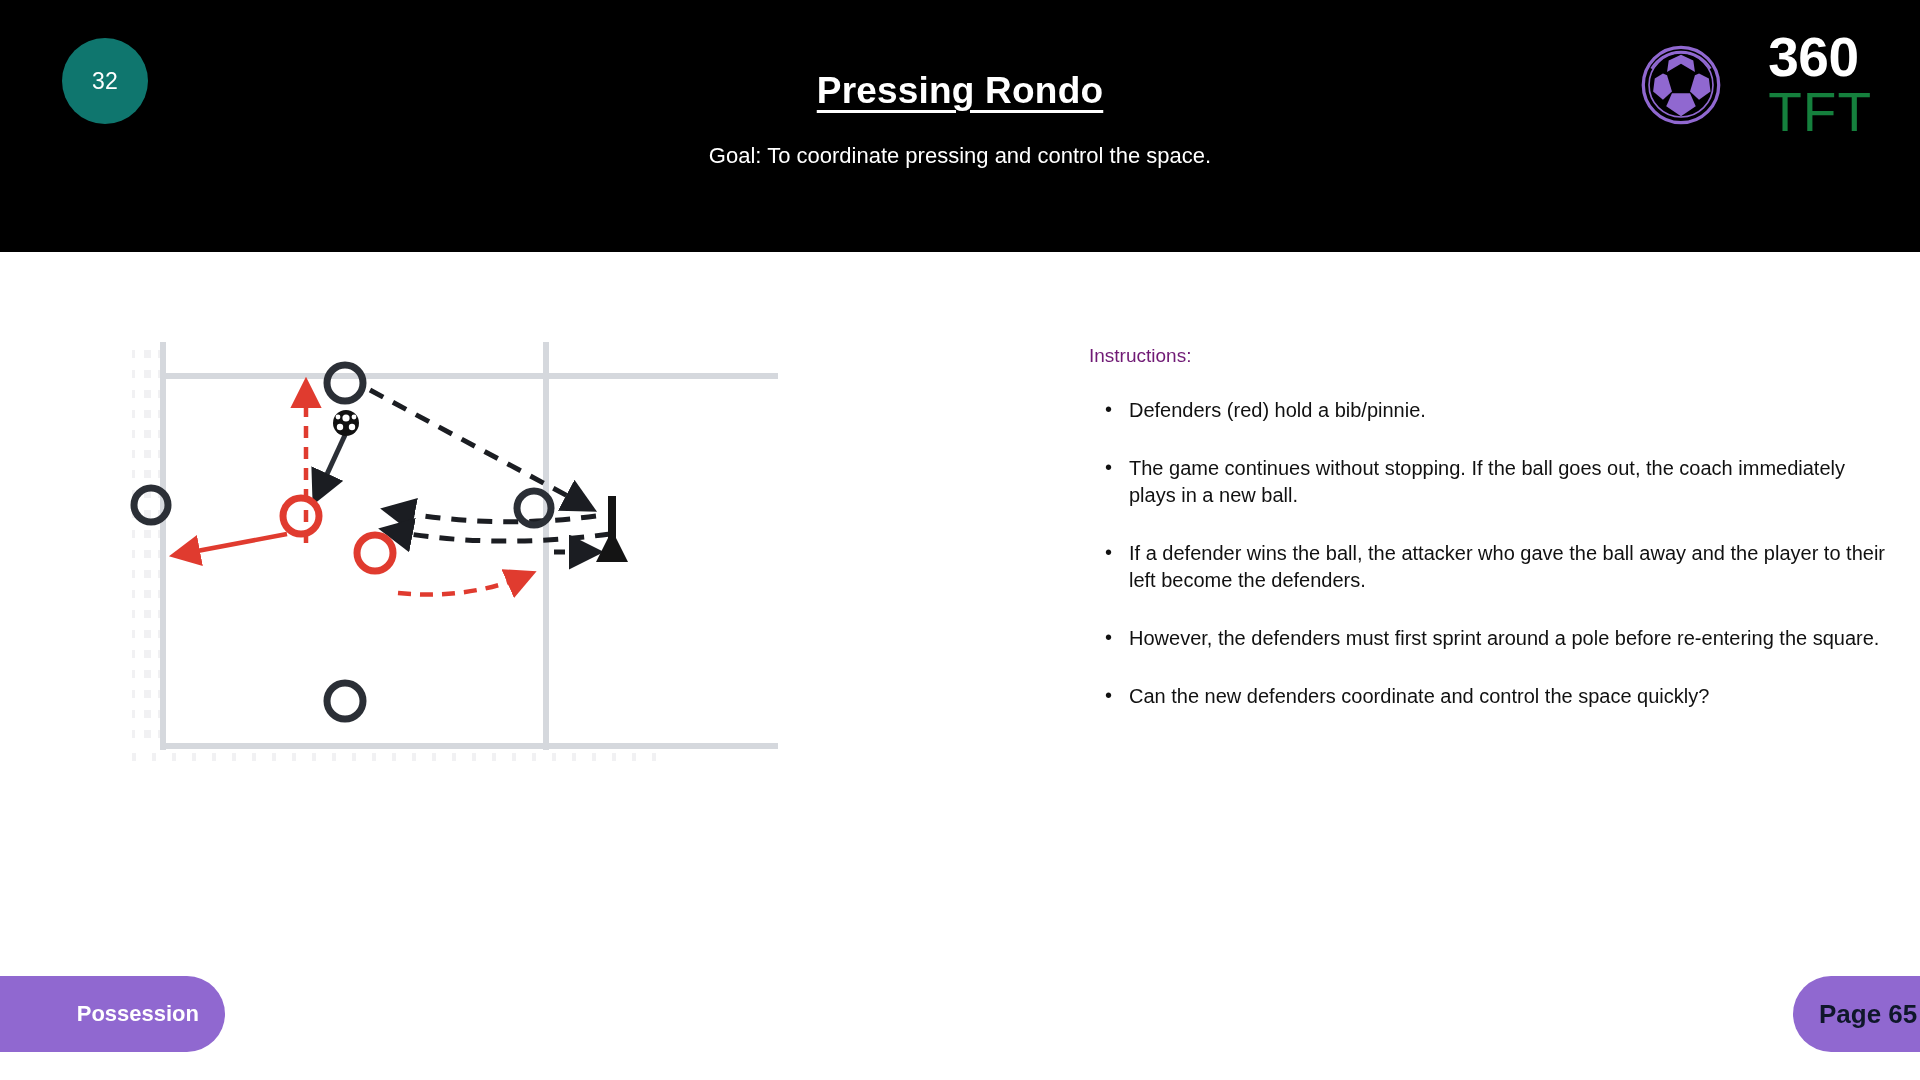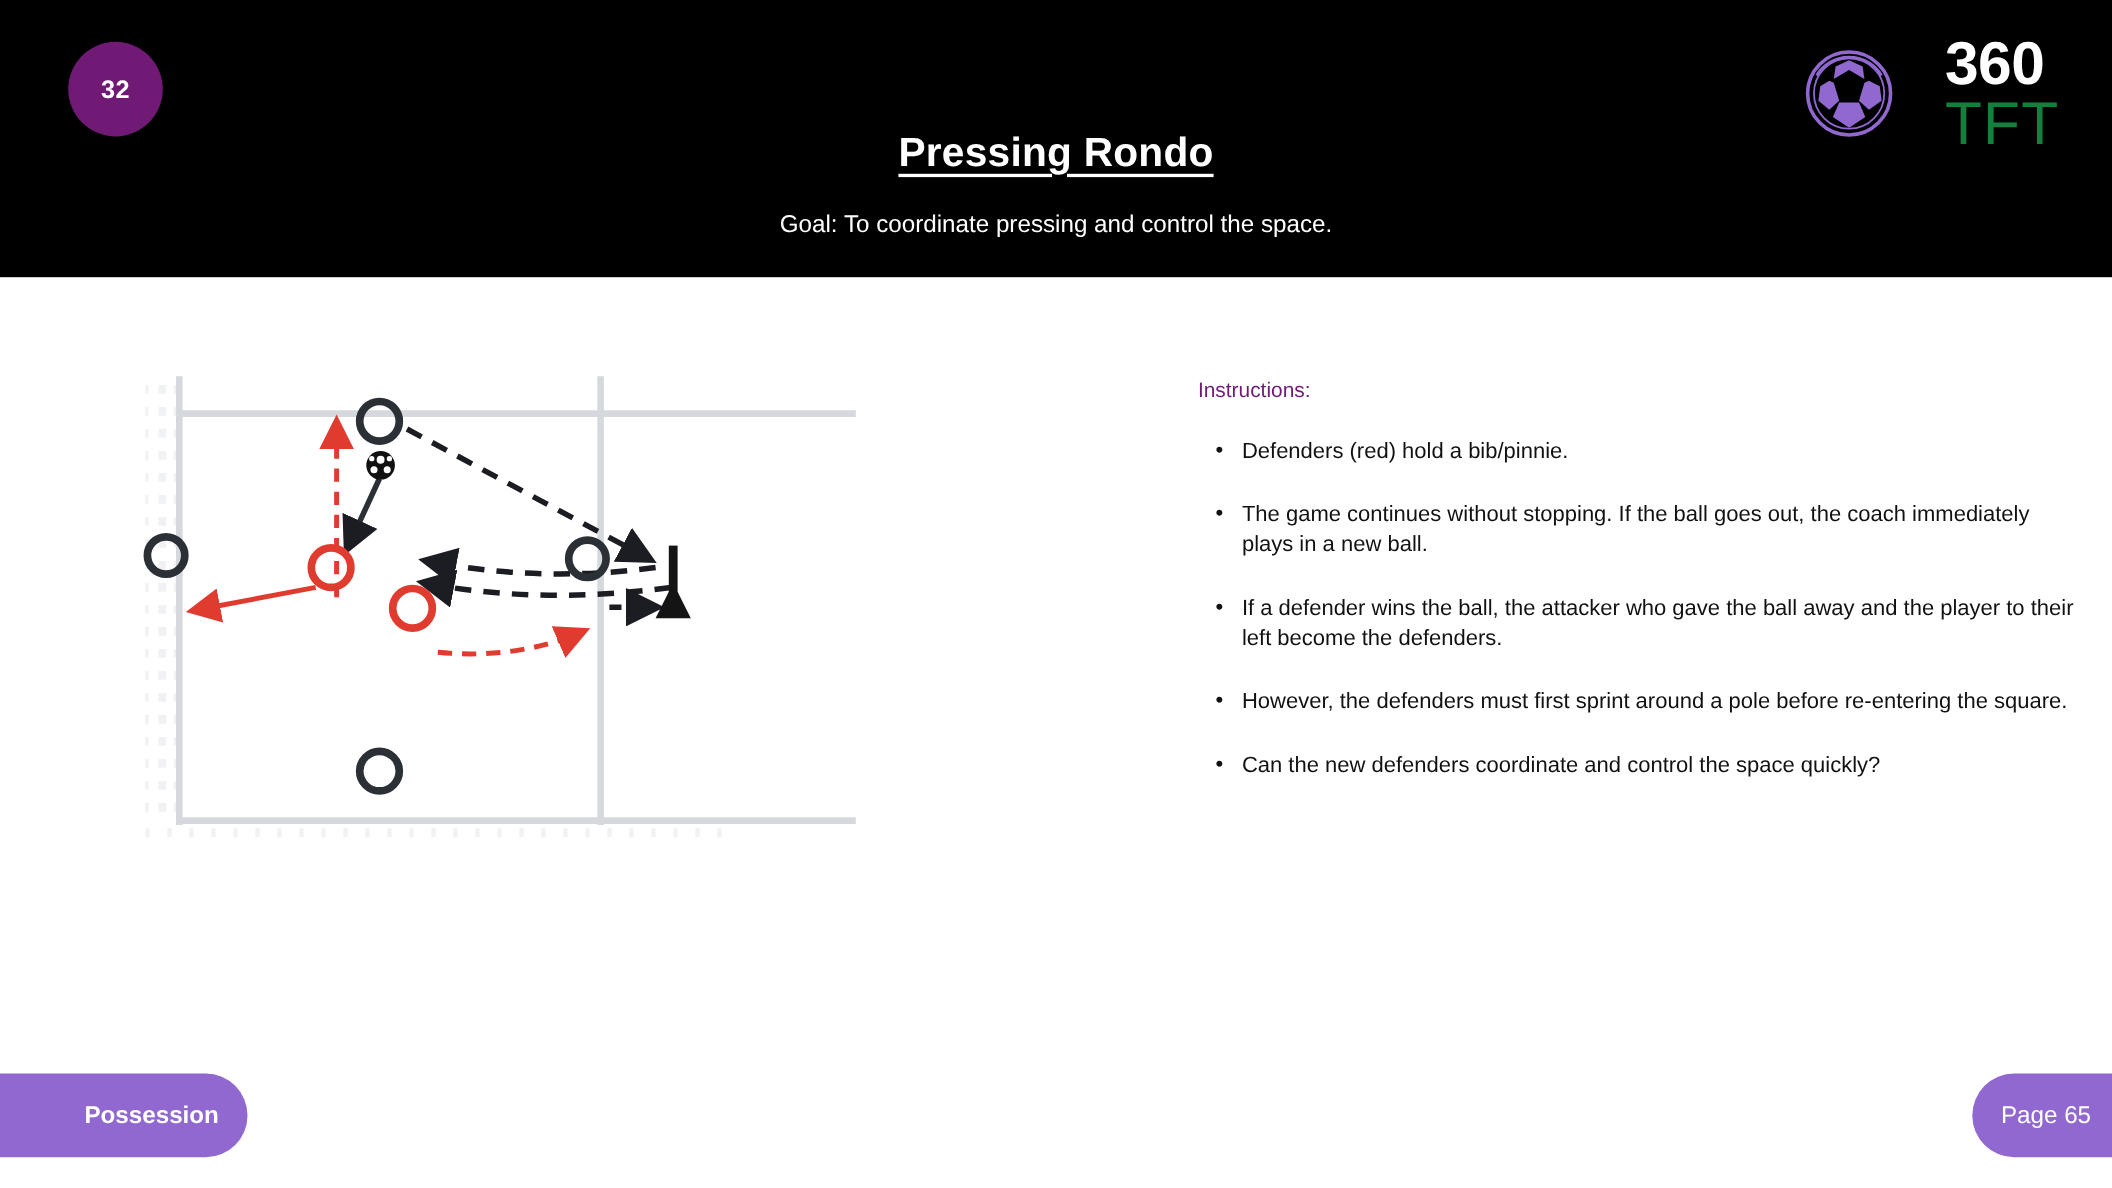--- a/index.html
+++ b/index.html
@@ -28,38 +28,37 @@
     background: #000000;
   }
 
   .session-badge {
     position: absolute;
     left: 62px;
     top: 38px;
     width: 86px;
     height: 86px;
     border-radius: 50%;
-    background: #701a75;
+    background: #0f766e;
     display: flex;
     align-items: center;
     justify-content: center;
     color: #ffffff;
     font-size: 23px;
-    font-weight: bold;
+    font-weight: normal;
     letter-spacing: 0.3px;
     text-align: right;
   }
 
   .title-block {
     position: absolute;
     left: 0;
     top: 70px;
     width: 1920px;
     text-align: center;
-    margin-top: 48px;
   }
   .drill-title {
     color: #ffffff;
     font-size: 37px;
     font-weight: bold;
     text-decoration: underline;
     text-underline-offset: 7px;
     text-decoration-thickness: 3px;
     letter-spacing: 0.2px;
   }
@@ -163,23 +162,23 @@
     top: 976px;
     width: 195px;
     height: 76px;
     background: #9068d0;
     border-radius: 38px;
     display: flex;
     align-items: center;
     padding-left: 26px;
   }
   .page-pill span {
-    color: #ffffff;
-    font-size: 22px;
-    font-weight: normal;
+    color: #0f172a;
+    font-size: 26px;
+    font-weight: bold;
   }
 </style>
 </head>
 <body>
 
 <div class="page">
 
   <div class="header">
 
     <div class="session-badge">

